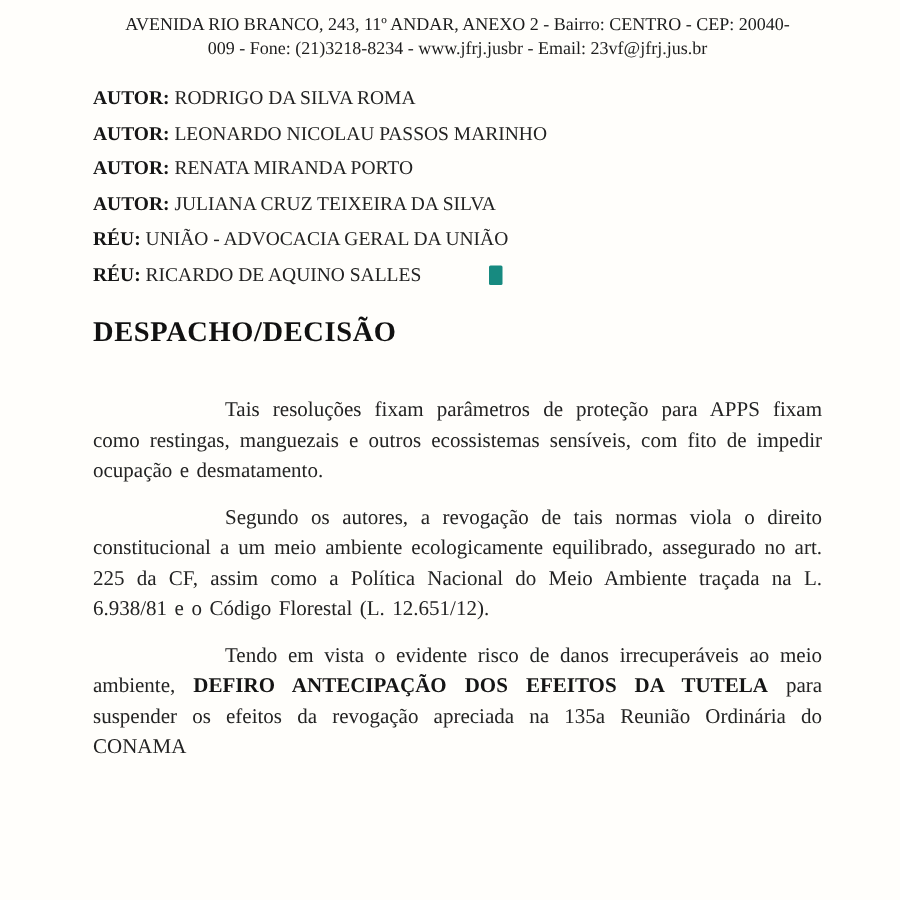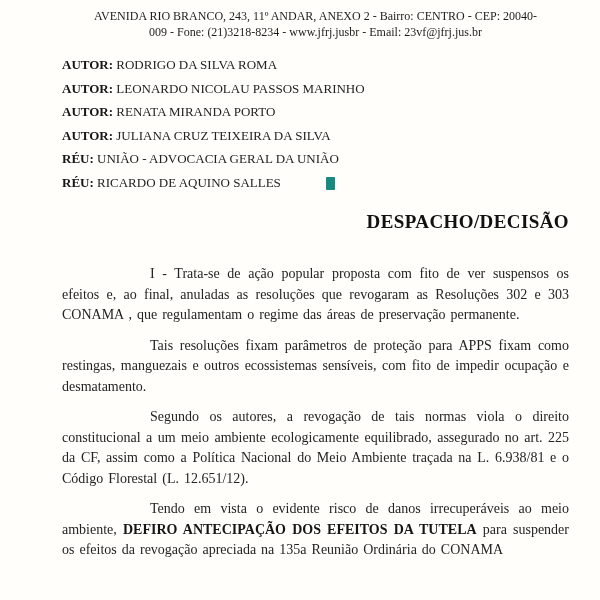--- a/index.html
+++ b/index.html
@@ -7,21 +7,21 @@
     width: 600px; height: 600px;
     background: #fffefb;
     overflow: hidden;
     font-family: "Liberation Serif", serif;
     color: #1f1f1f;
     -webkit-font-smoothing: antialiased;
   }
   .page {
     box-sizing: border-box;
     width: 600px; height: 600px;
-    padding: 6px 31px 0 62px;
+    padding: 6px 52px 0 62px;
     overflow: hidden;
   }
   .doc-header {
     text-align: center;
     font-size: 12px;
     line-height: 16px;
     color: #1c1c1c;
     padding-top: 2px;
   }
   .case-number {
@@ -44,21 +44,21 @@
   .party-marker {
     display: inline-block;
     width: 9px; height: 13px;
     margin-left: 42px;
     background: #178a80; 
     vertical-align: middle;
     border-radius: 1px;
   }
   .decision-title {
     margin-top: 17px;
-    text-align: right;
+    text-align: left;
     font-size: 19px;
     font-weight: bold;
     letter-spacing: 0.4px;
     color: #111;
   }
   .body-text { margin-top: 31px; }
   .body-text p {
     margin: 0 0 10px 0;
     font-size: 14px;
     line-height: 20.5px;
@@ -104,19 +104,18 @@
     <div class="party-row">
       <span class="party-role">RÉU:</span>
       <span class="party-name">RICARDO DE AQUINO SALLES</span>
       <span class="party-marker"></span>
     </div>
   </div>
 
   <div class="decision-title">DESPACHO/DECISÃO</div>
 
   <div class="body-text">
-    <p>I - Trata-se de ação popular proposta com fito de ver suspensos os efeitos e, ao final, anuladas as resoluções que revogaram as Resoluções 302 e 303 CONAMA , que regulamentam o regime das áreas de preservação permanente.</p>
     <p>Tais resoluções fixam parâmetros de proteção para APPS fixam como restingas, manguezais e outros ecossistemas sensíveis, com fito de impedir ocupação e desmatamento.</p>
     <p>Segundo os autores, a revogação de tais normas viola o direito constitucional a um meio ambiente ecologicamente equilibrado, assegurado no art. 225 da CF, assim como a Política Nacional do Meio Ambiente traçada na L. 6.938/81 e o Código Florestal (L. 12.651/12).</p>
     <p><span>Tendo em vista o evidente risco de danos irrecuperáveis ao meio ambiente, </span><span class="bold-inline">DEFIRO ANTECIPAÇÃO DOS EFEITOS DA TUTELA</span><span> para suspender os efeitos da revogação apreciada na 135a Reunião Ordinária do CONAMA</span></p>
   </div>
 
 </div>
 
 </body></html>

